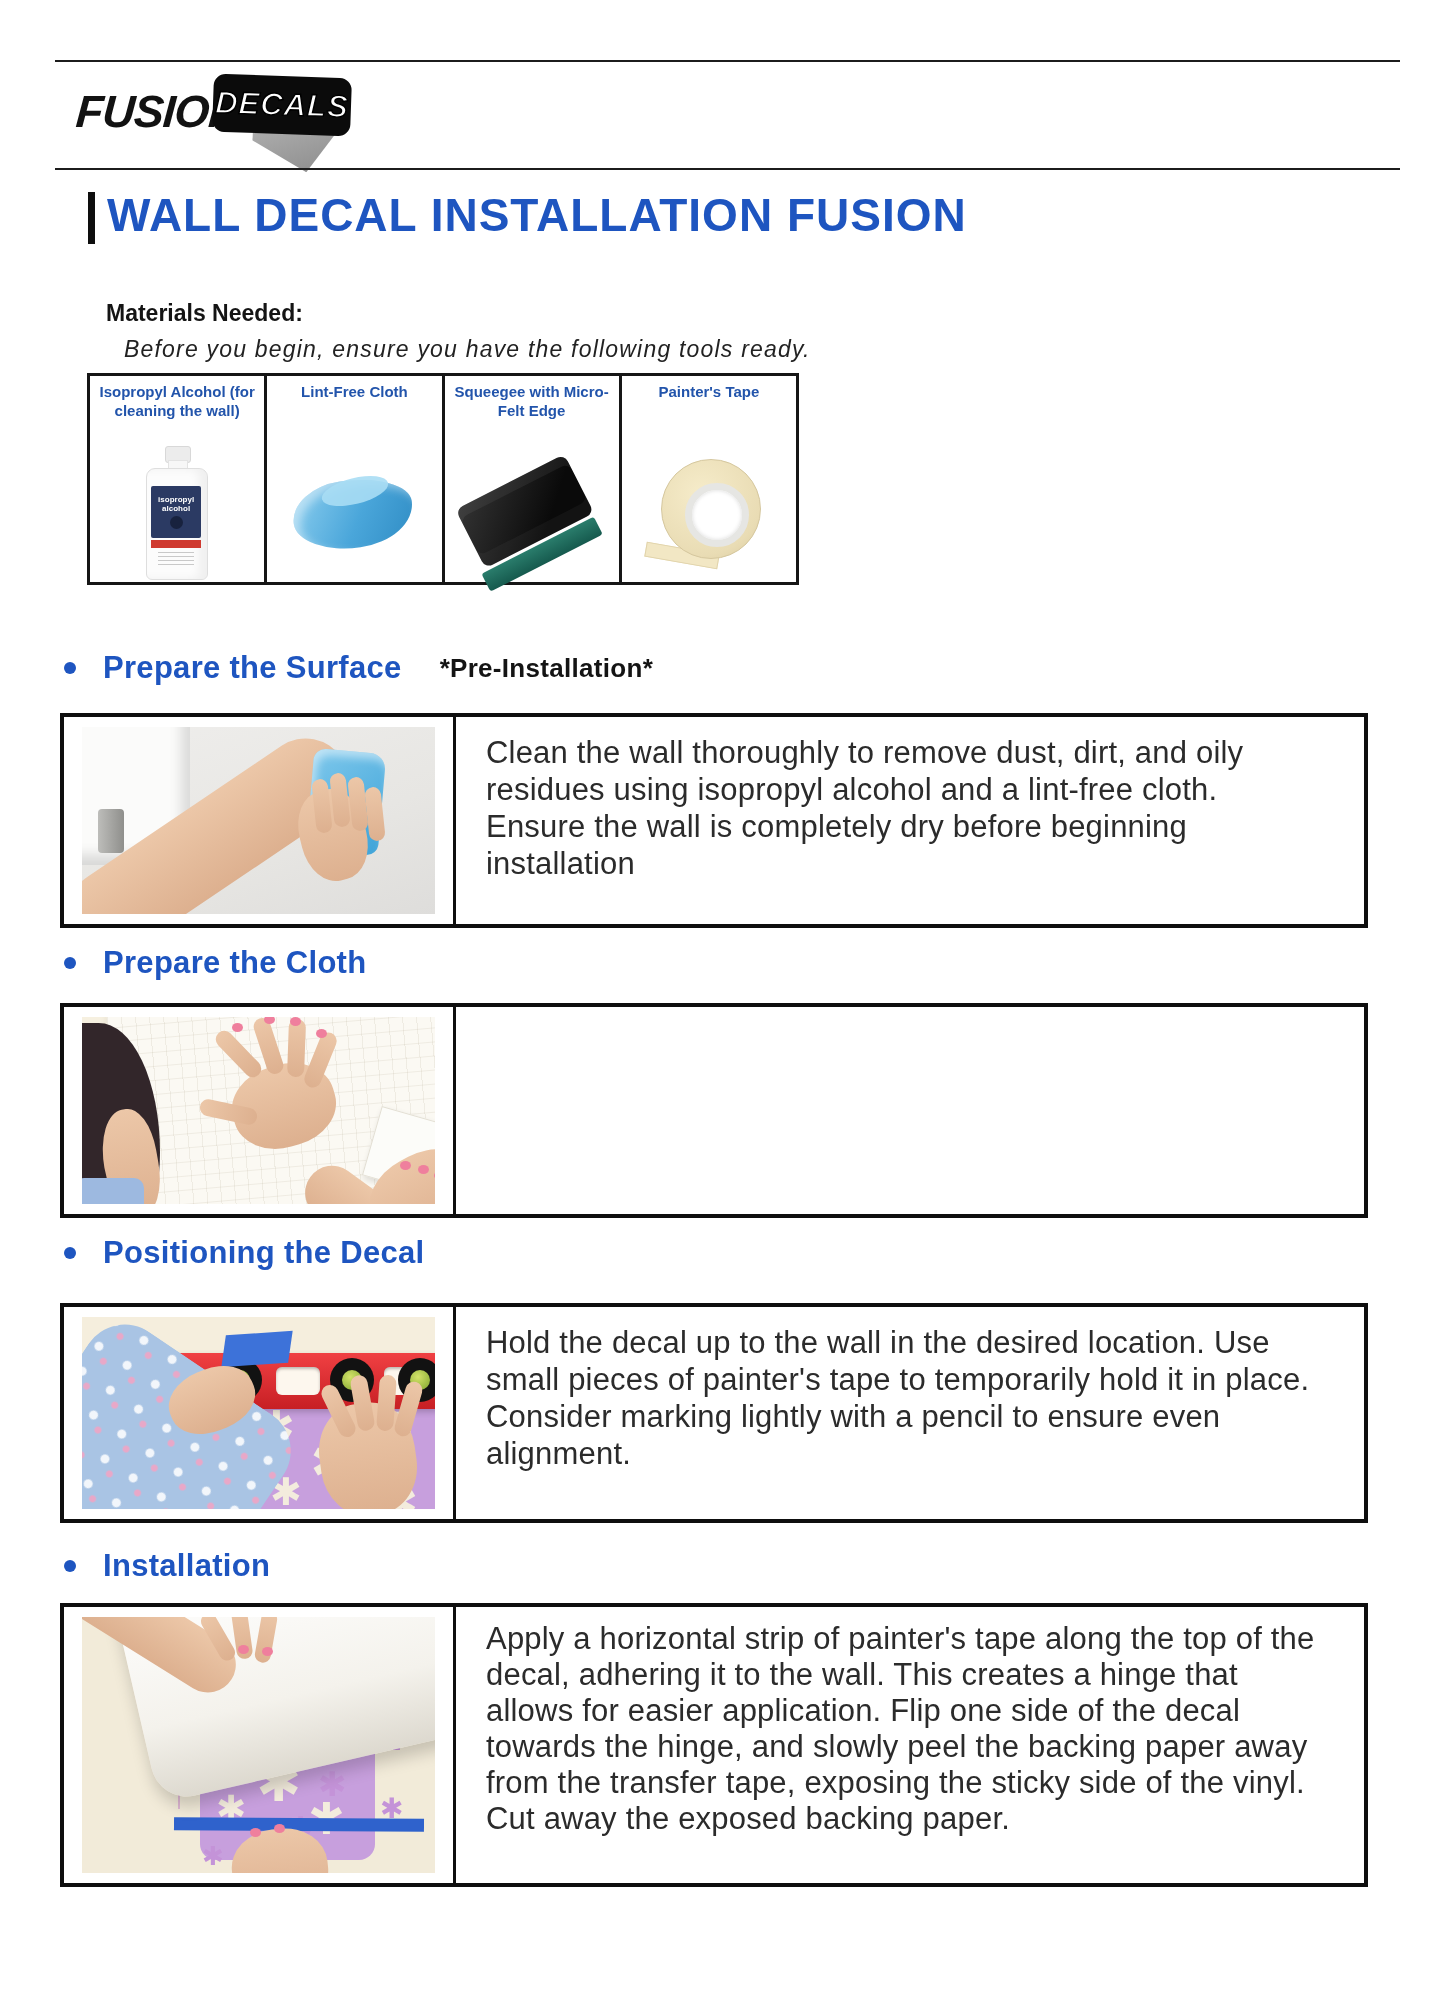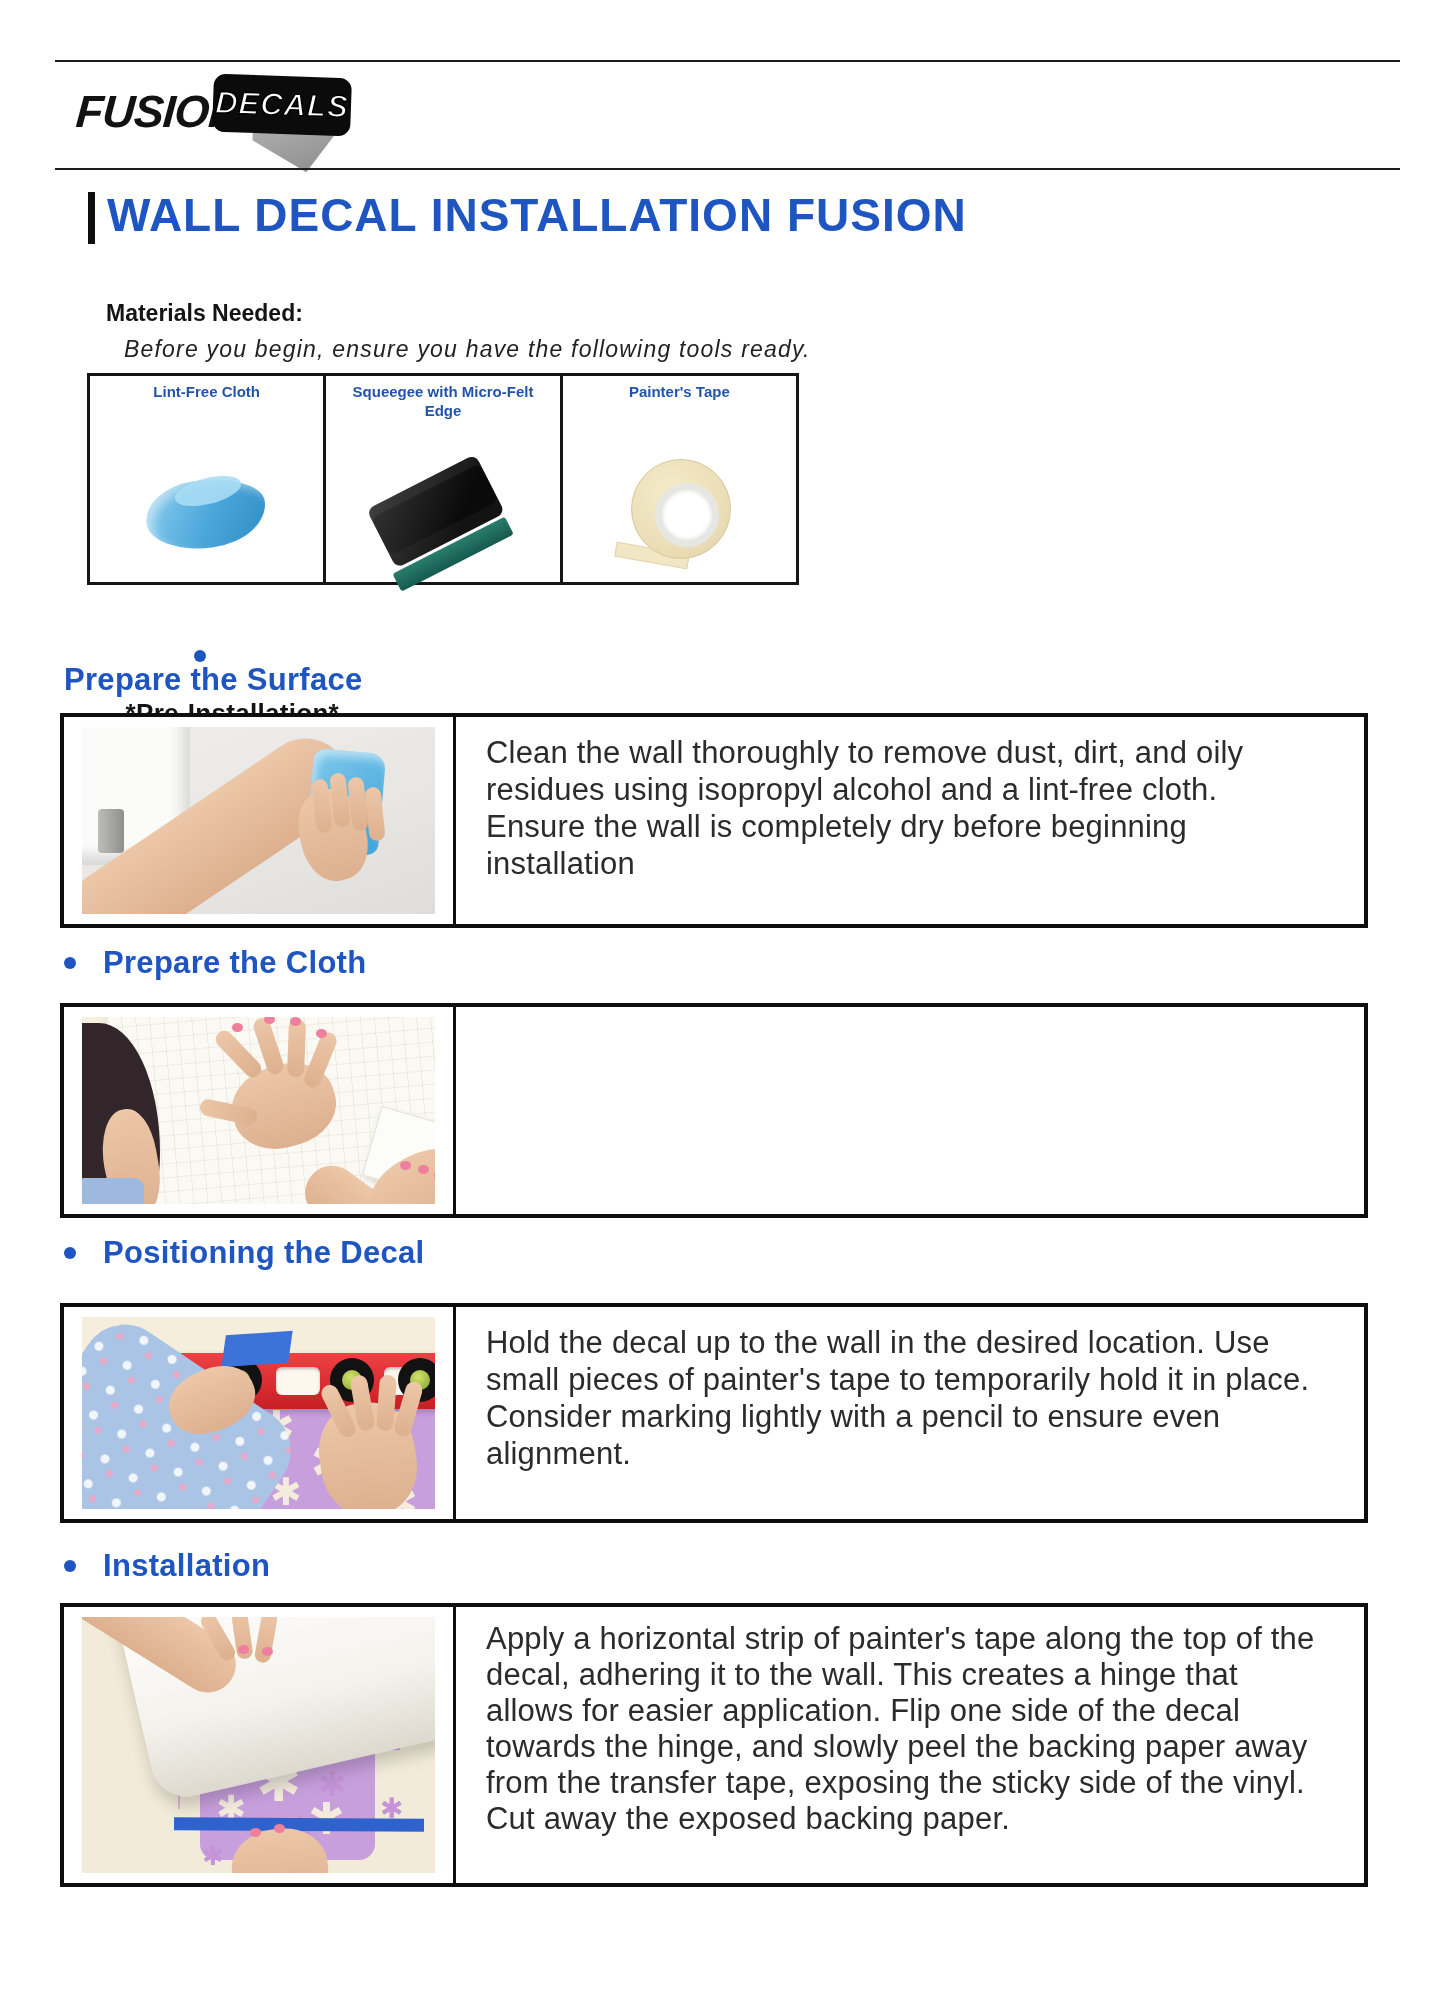--- a/index.html
+++ b/index.html
@@ -173,20 +173,33 @@
   <div class="rule" style="top:168px;"></div>
 
   <div class="title-bar"></div>
   <div class="page-title">WALL DECAL INSTALLATION FUSION</div>
 
   <div class="mat-heading">Materials Needed:</div>
   <div class="mat-intro">Before you begin, ensure you have the following tools ready.</div>
 
   <div class="mat-table">
     <div class="mat-cell">
+      <div class="mat-label">Isopropyl Alcohol (for cleaning the wall)</div>
+      <div class="mat-art">
+        <div class="bottle">
+          <div class="cap"></div>
+            <div class="neck"></div>
+          <div class="body"></div>
+          <div class="label"><span>isopropyl alcohol</span><div class="pct"></div></div>
+          <div class="band"></div>
+          <div class="fine"></div>
+        </div>
+      </div>
+    </div>
+    <div class="mat-cell">
       <div class="mat-label">Lint-Free Cloth</div>
       <div class="mat-art">
         <div class="cloth">
           <div class="blob"></div>
             <div class="fold"></div>
         </div>
       </div>
     </div>
     <div class="mat-cell">
       <div class="mat-label">Squeegee with Micro-Felt Edge</div>
@@ -204,21 +217,21 @@
       <div class="mat-art">
         <div class="tape">
           <div class="tail"></div>
           <div class="roll"></div>
           <div class="hole"></div>
         </div>
       </div>
     </div>
   </div>
 
-  <div class="sec-head" style="top:650px;flex-direction:column;">
+  <div class="sec-head" style="top:650px;">
     <div class="bullet"></div>
     <div class="sec-title">Prepare the Surface</div>
     <div class="sec-note">*Pre-Installation*</div>
   </div>
 
   <div class="stepbox" style="top:713px;height:215px;">
     <div class="photo-cell">
       <div class="photo s1">
         <div class="shelf"></div>
         <div class="can"></div>

